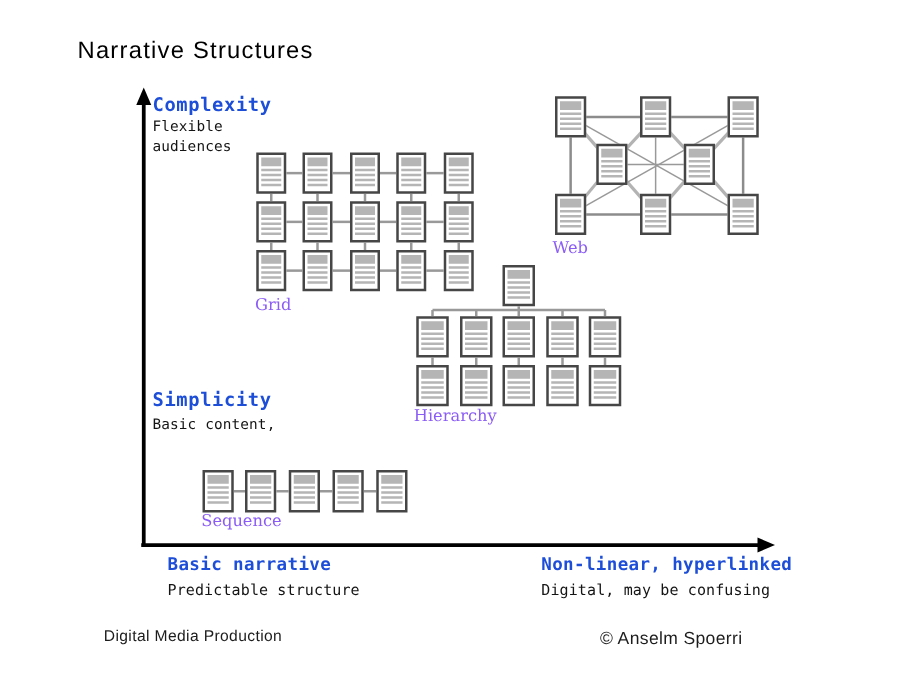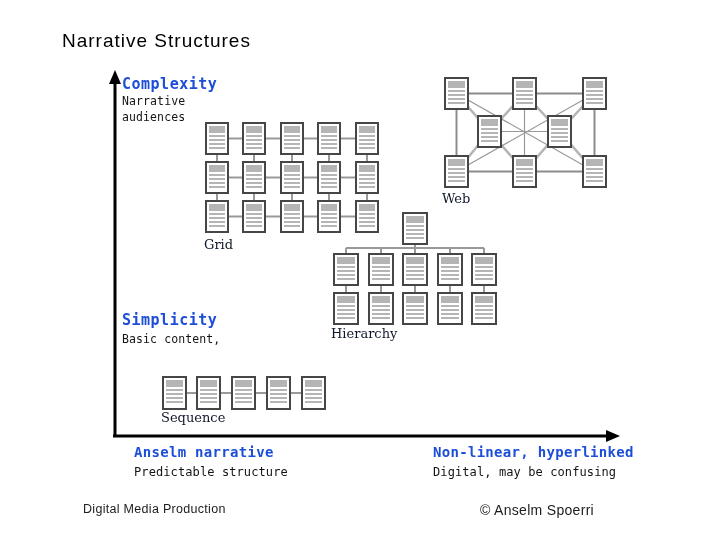--- a/index.html
+++ b/index.html
@@ -20,21 +20,21 @@
   }
   .axis-bold.big { font-size:15px; letter-spacing:0.5px; }
   .axis-sub {
     font-family:"DejaVu Sans Mono", monospace; font-size:11.5px;
     color:#141414; line-height:16px; letter-spacing:0.1px; white-space:nowrap;
   }
   .axis-sub.x { font-size:12px; margin-top:3px; }
   
   .struct-label {
     position:absolute; z-index:3; font-family:"DejaVu Serif", serif;
-    font-size:13px; font-weight:500; color:#0f172a; white-space:nowrap;
+    font-size:13px; font-weight:500; color:#8b5cf6; white-space:nowrap;
   }
   
   .doc {
     position:absolute; box-sizing:border-box; z-index:2;
     background:#fff; border:2px solid #464646; padding:2px;
   }
   .doc .head { background:#b5b5b5; height:7px; margin-bottom:2px; }
   .doc .ln   { background:#b5b5b5; height:2px; margin-bottom:2px; }
   svg.layer { position:absolute; left:0; top:0; z-index:1; }
   .footer-left {
@@ -117,31 +117,31 @@
       <polygon points="115,70 109,84 121,84" fill="#000"></polygon>
     </g>
     <g>
       <line x1="113" y1="436" x2="607" y2="436" stroke="#000" stroke-width="3"></line>
       <polygon points="620,436 606,430 606,442" fill="#000"></polygon>
     </g>
   </svg>
 
   <div class="axis-block" style="left:122px; top:76px;">
     <div class="axis-bold big">Complexity</div>
-    <div class="axis-sub">Narrative</div>
+    <div class="axis-sub">Flexible</div>
     <div class="axis-sub">audiences</div>
   </div>
 
   <div class="axis-block" style="left:122px; top:312px;">
     <div class="axis-bold big">Simplicity</div>
     <div class="axis-sub" style="margin-top:2px;">Basic content,</div>
   </div>
 
   <div class="axis-block" style="left:134px; top:444px;">
-    <div class="axis-bold">Anselm narrative</div>
+    <div class="axis-bold">Basic narrative</div>
     <div class="axis-sub x">Predictable structure</div>
   </div>
 
   <div class="axis-block" style="left:405px; top:444px;margin-left:28px;">
     <div class="axis-bold">Non-linear, hyperlinked</div>
     <div class="axis-sub x">Digital, may be confusing</div>
   </div>
 
   <div class="struct-label" style="left:204px; top:237px;">Grid</div>
   <div class="struct-label" style="left:442px; top:191px;">Web</div>

